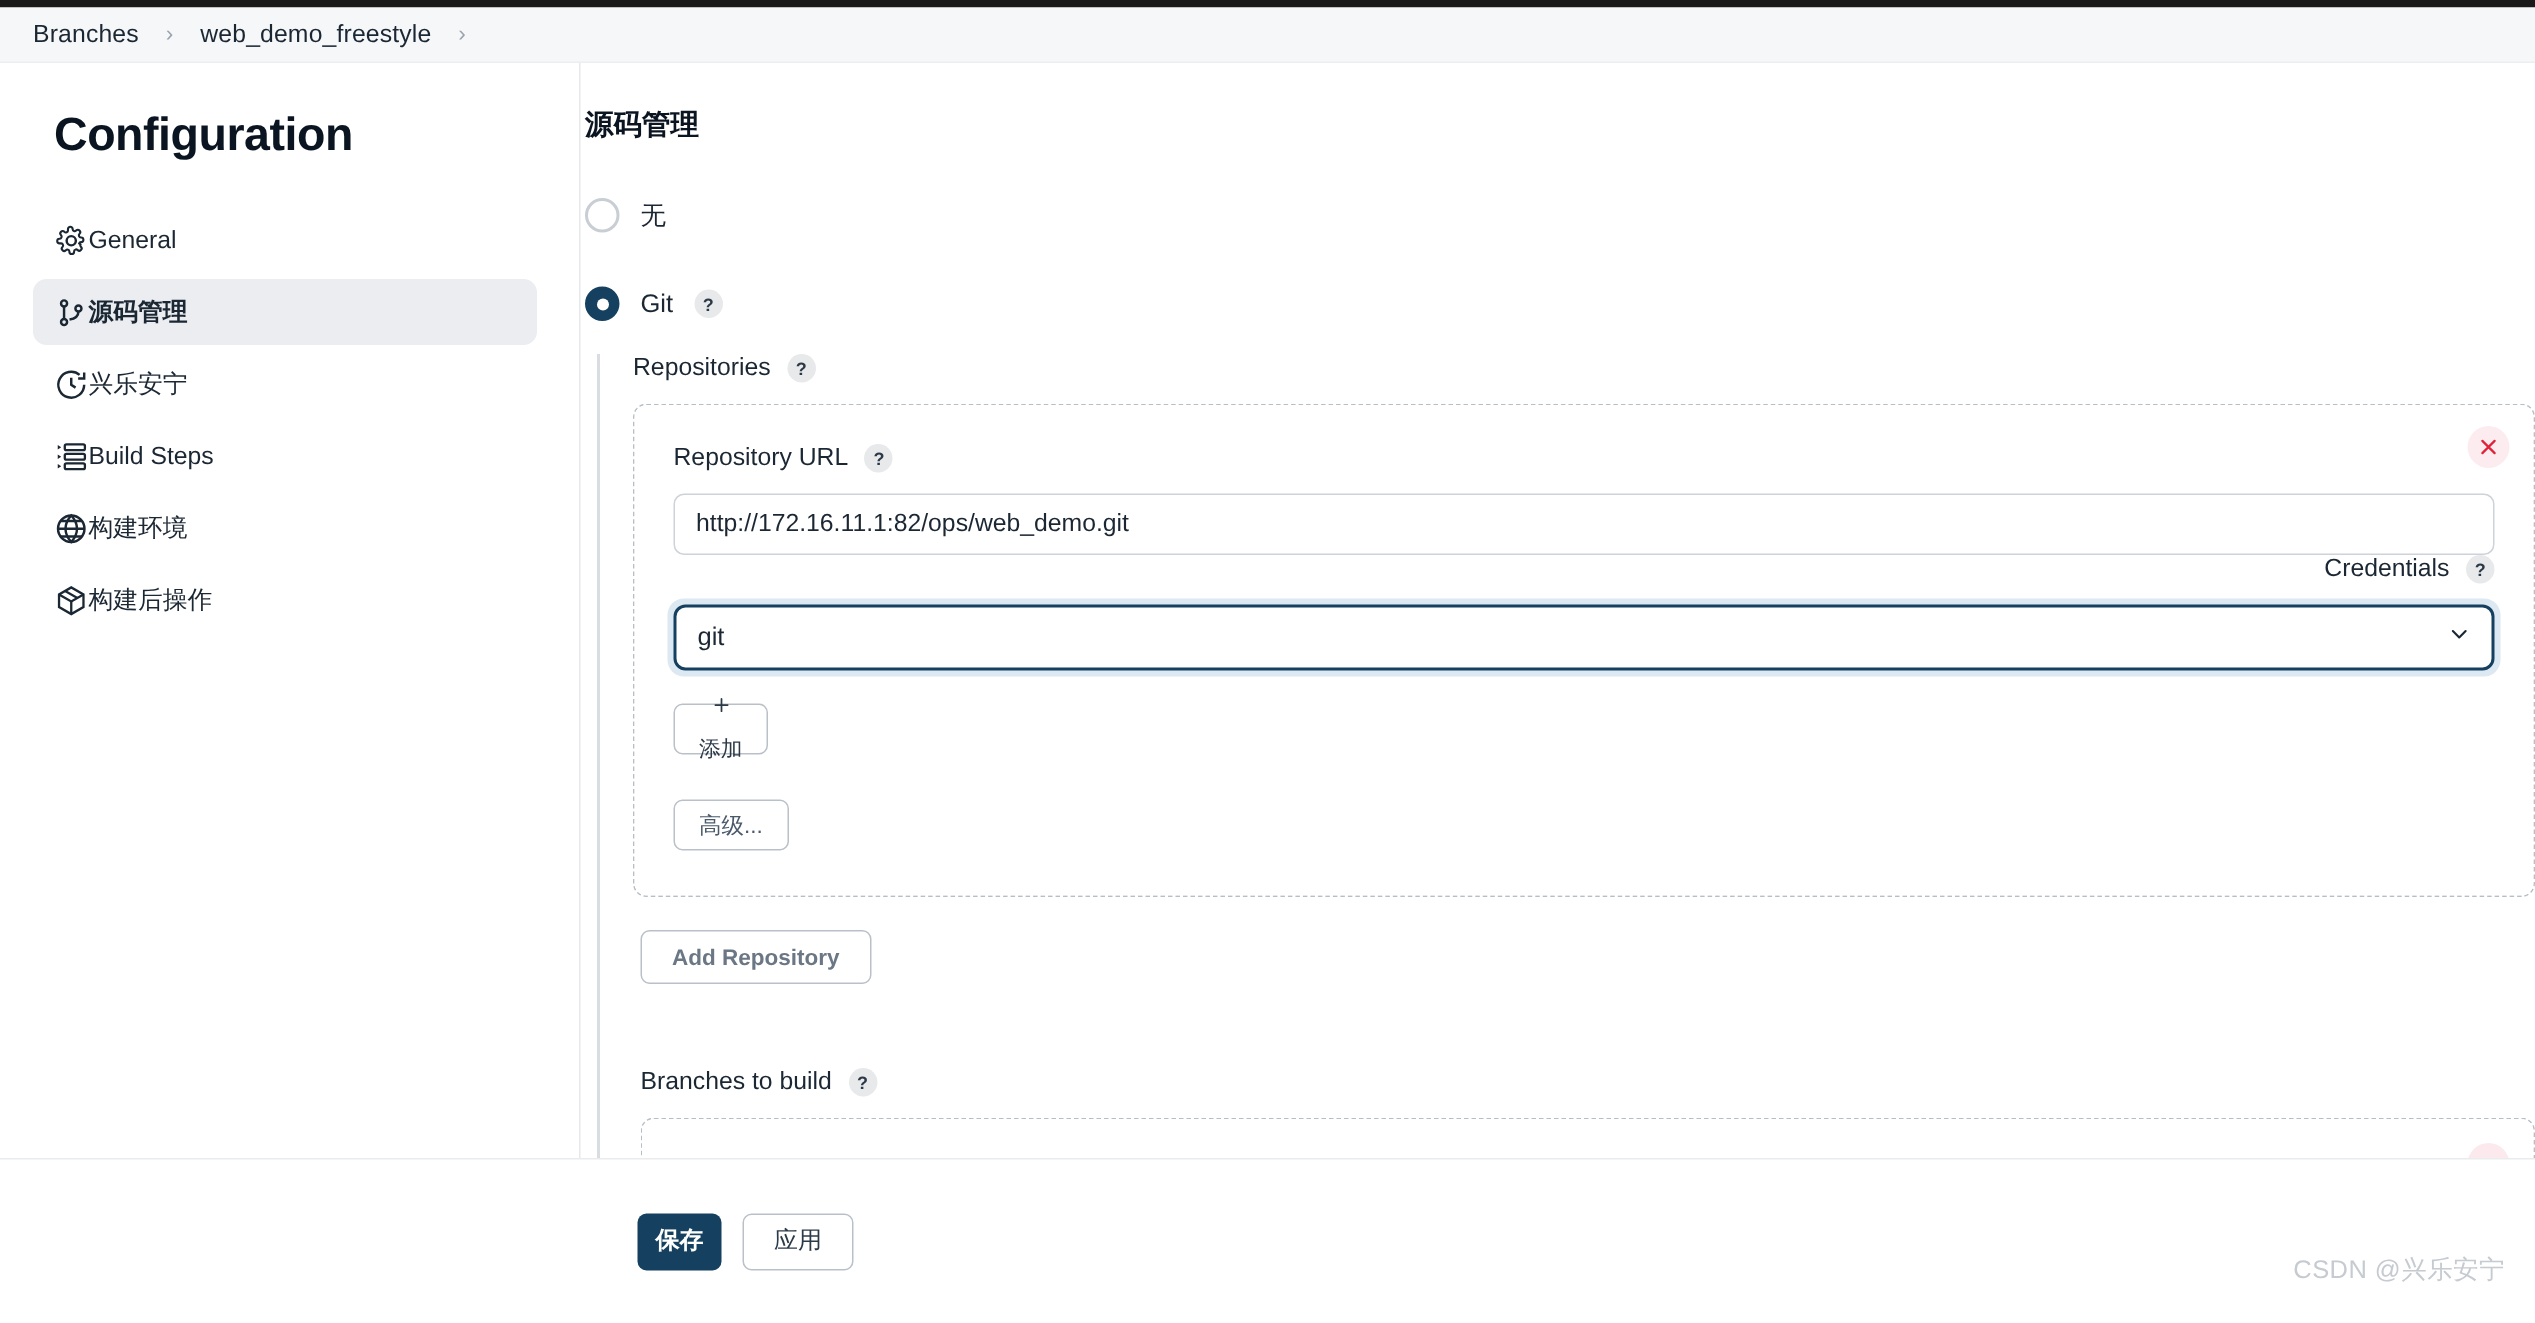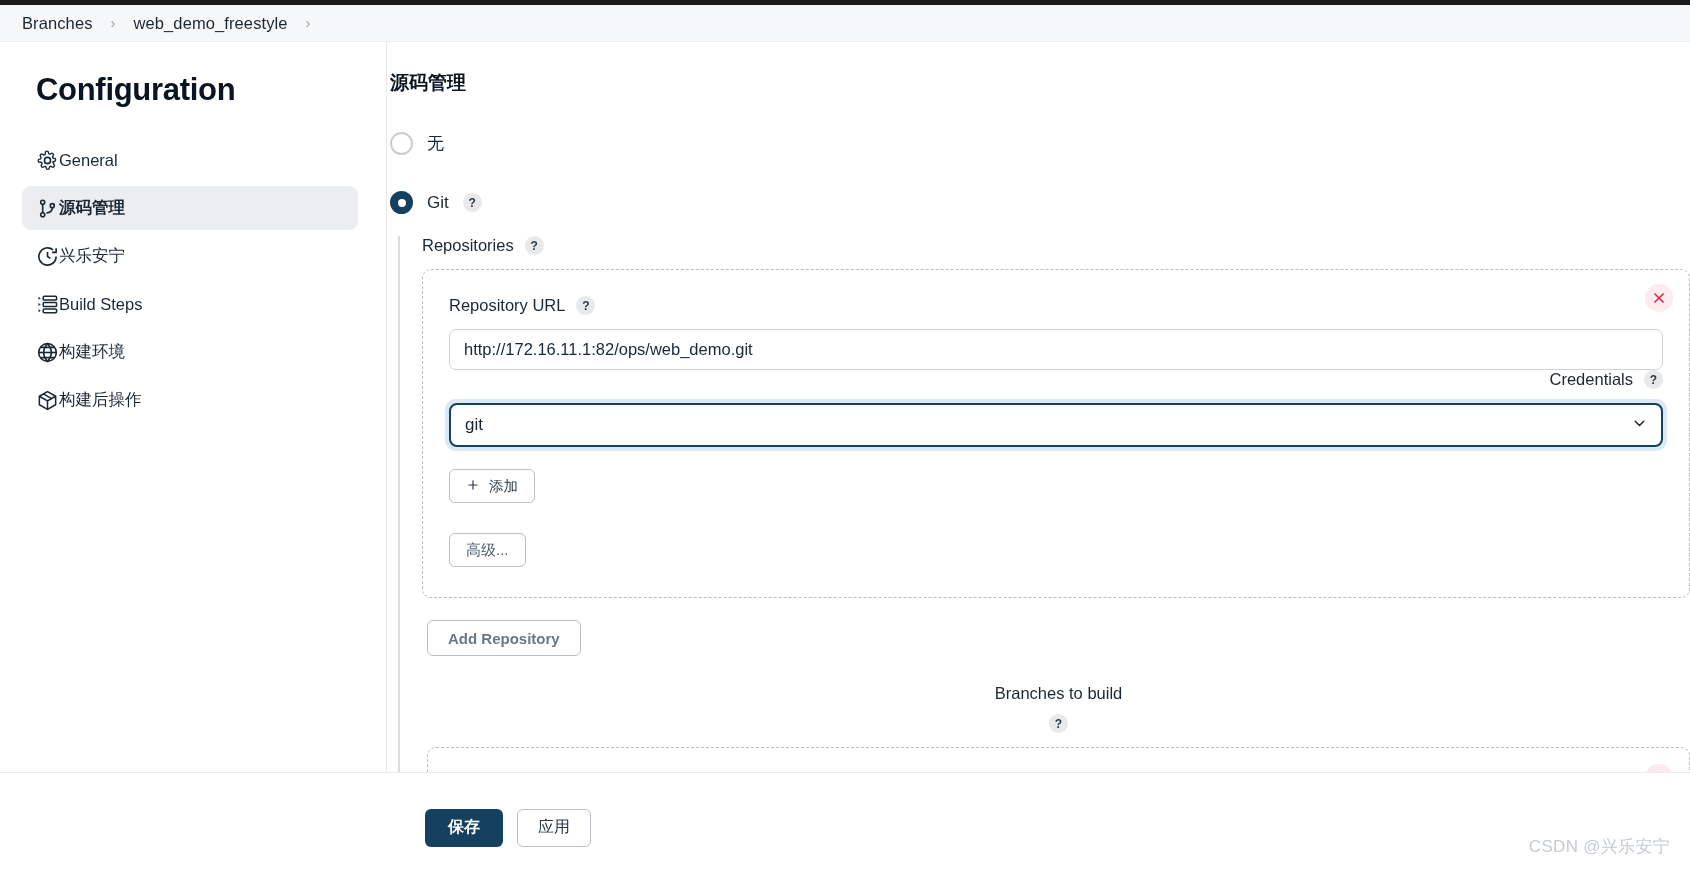--- a/index.html
+++ b/index.html
@@ -148,30 +148,31 @@
     z-index:2; color:#1b2733; pointer-events:none;
   }
 
   .btn {
     display:inline-flex; align-items:center; justify-content:center; gap:9px;
     height:34px; padding:0 16px;
     border:1px solid #b9c0c8; border-radius:6px;
     background:#fff; color:#4b5a6b; font-size:15px;
     cursor:pointer; white-space:nowrap;
     font-family:"Liberation Sans","DejaVu Sans",sans-serif;
+    flex-direction:column;
   }
   .btn-add { margin-top:22px; font-size:14.5px; color:#2c3a47; }
   .btn-adv { margin-top:30px; min-width:75px; }
   .btn-addrepo {
     margin-top:22px; margin-left:5px;
     height:36px; padding:12px 20px;
     font-weight:700; color:#6b7785; font-size:15px;
   }
 
-  .branches-label { margin-top:28px; padding-left:5px;flex-direction:column; }
+  .branches-label { margin-top:56px; padding-left:5px; }
 
   
   .partial-box {
     margin-top:14px; margin-left:5px;
     height:60px;
     border:1.5px dashed #b6bec6; border-radius:9px;
     border-bottom:none;
     position:relative;
   }
   .partial-del {
@@ -182,21 +183,21 @@
 
   
   .action-bar {
     position:absolute; left:0; bottom:0; width:1690px; height:110px;
     background:#fff;
     border-top:1px solid #e9ebed;
     display:flex; align-items:center;
     padding-left:425px; gap:14px;
   }
   .btn-save {
-    height:38px; padding:0 23px; border:none; border-radius:6px;
+    height:38px; padding:0 12px; border:none; border-radius:6px;
     background:#15405f; color:#fff; font-size:16px; font-weight:700;
     cursor:pointer; font-family:Liberation Mono, monospace;
   }
   .btn-apply {
     height:38px; padding:0 20px;
     border:1px solid #b9c0c8; border-radius:6px;
     background:#fff; color:#2c3a47; font-size:16px;
     cursor:pointer; font-family:"Liberation Sans","DejaVu Sans",sans-serif;
   }
 

